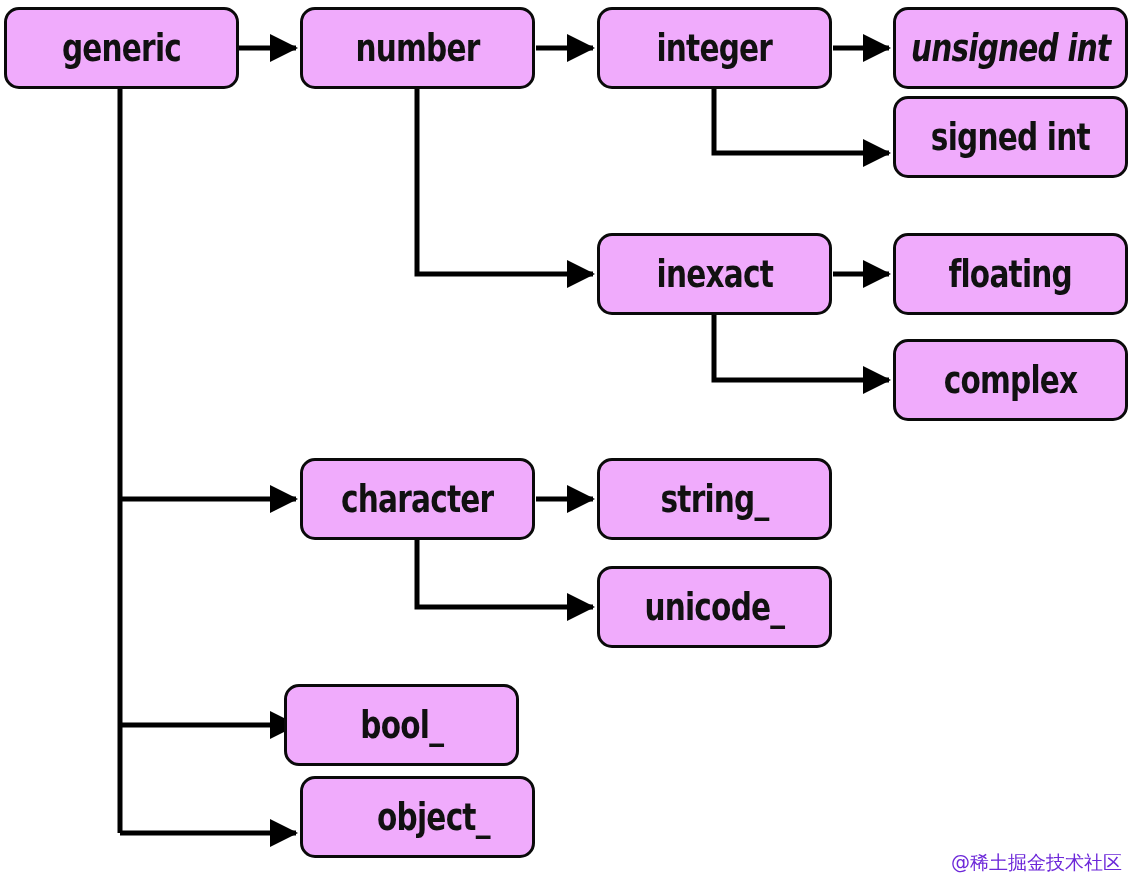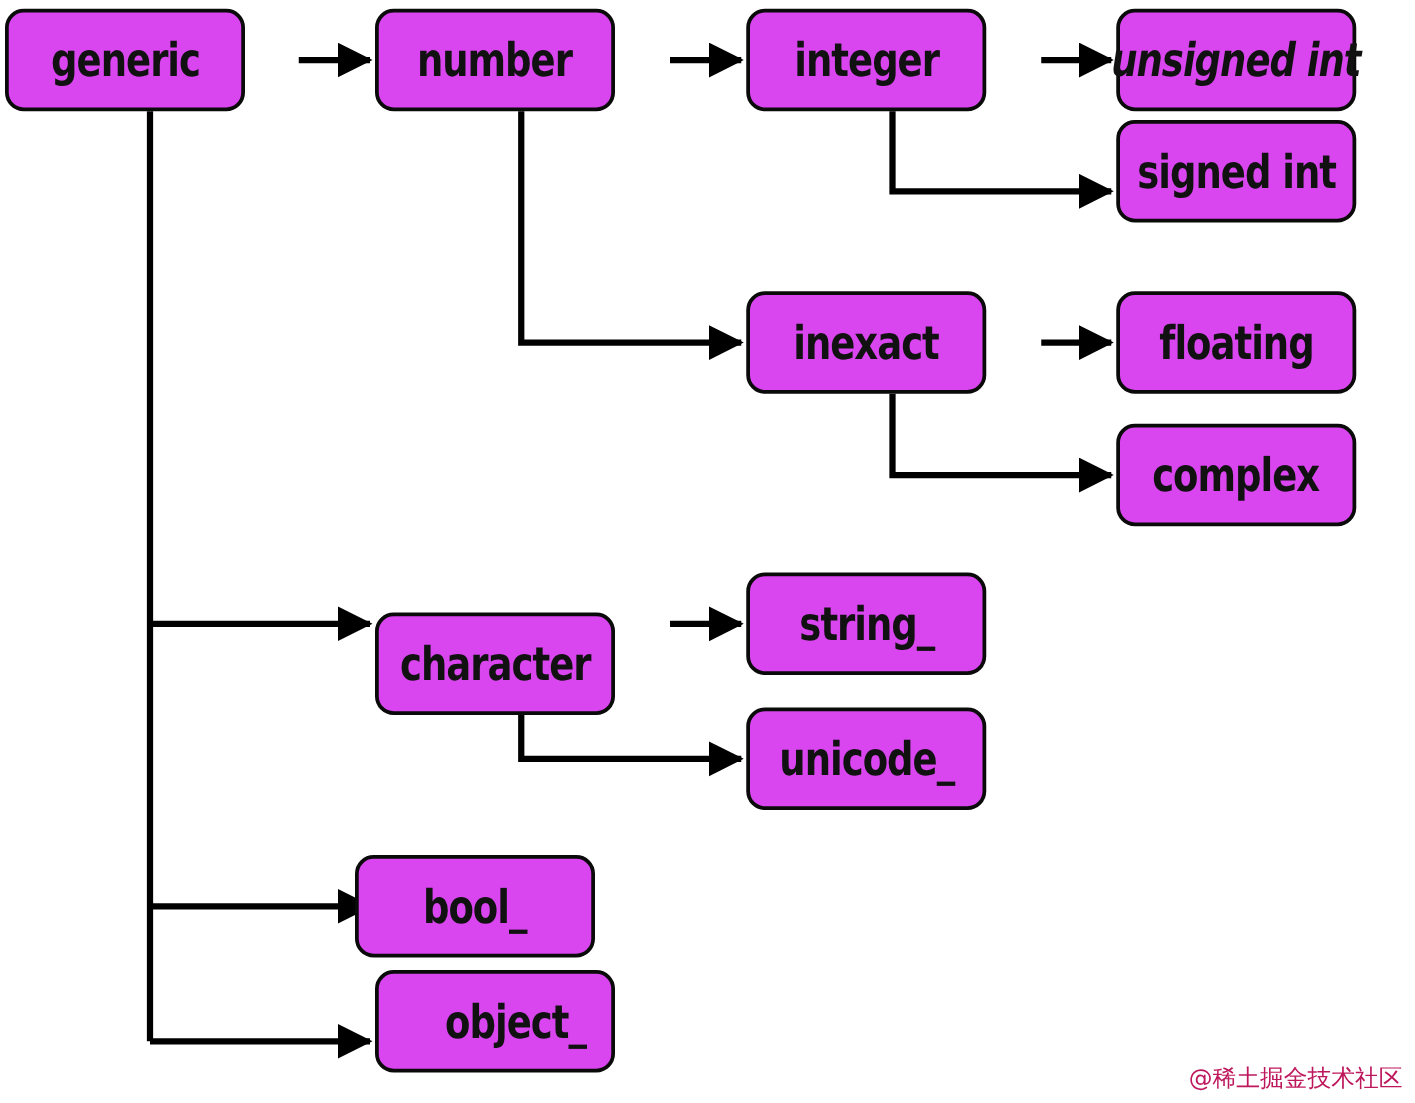--- a/index.html
+++ b/index.html
@@ -6,22 +6,22 @@
   .canvas{
     position:relative;
     width:1132px;height:882px;
     background:#ffffff;
     font-family:"DejaVu Sans","Liberation Sans",sans-serif;
     overflow:hidden;
   }
   .connectors{position:absolute;left:0;top:0;width:1132px;height:882px;}
   .node{
     position:absolute;
-    width:192px;height:82px;
-    background:#d946ef;
+    width:235px;height:82px;
+    background:#f0abfc;
     border:3.5px solid #0a0a0a;
     border-radius:15px;
     box-sizing:border-box;
     display:flex;align-items:center;justify-content:center;
   }
   .node span{
     font-size:37px;
     font-weight:700;
     color:#111111;
     letter-spacing:-1px;
@@ -30,30 +30,30 @@
   }
   
   .n-generic   {left:4px;  top:7px;}
   .n-number    {left:300px;top:7px;}
   .n-integer   {left:597px;top:7px;}
   .n-unsigned  {left:893px;top:7px;font-style:italic;}
   .n-signed    {left:893px;top:96px;}
   .n-inexact   {left:597px;top:233px;justify-content:center;}
   .n-floating  {left:893px;top:233px;}
   .n-complex   {left:893px;top:339px;}
-  .n-character {left:300px;top:458px;margin-top:32px;}
+  .n-character {left:300px;top:458px;}
   .n-string    {left:597px;top:458px;}
   .n-unicode   {left:597px;top:566px;align-items:center;}
   .n-bool      {left:284px;top:684px;}
   .n-object    {left:300px;top:776px;padding-left:32px;}
   .watermark{
     position:absolute;
     right:10px;bottom:6px;
     font-size:19px;
-    color:#be185d;
+    color:#6d28d9;
     font-weight:400;
   }
 </style>
 </head>
 <body>
 
 <div class="canvas">
 
   <svg class="connectors" viewBox="0 0 1132 882" xmlns="http://www.w3.org/2000/svg">
     <defs>

